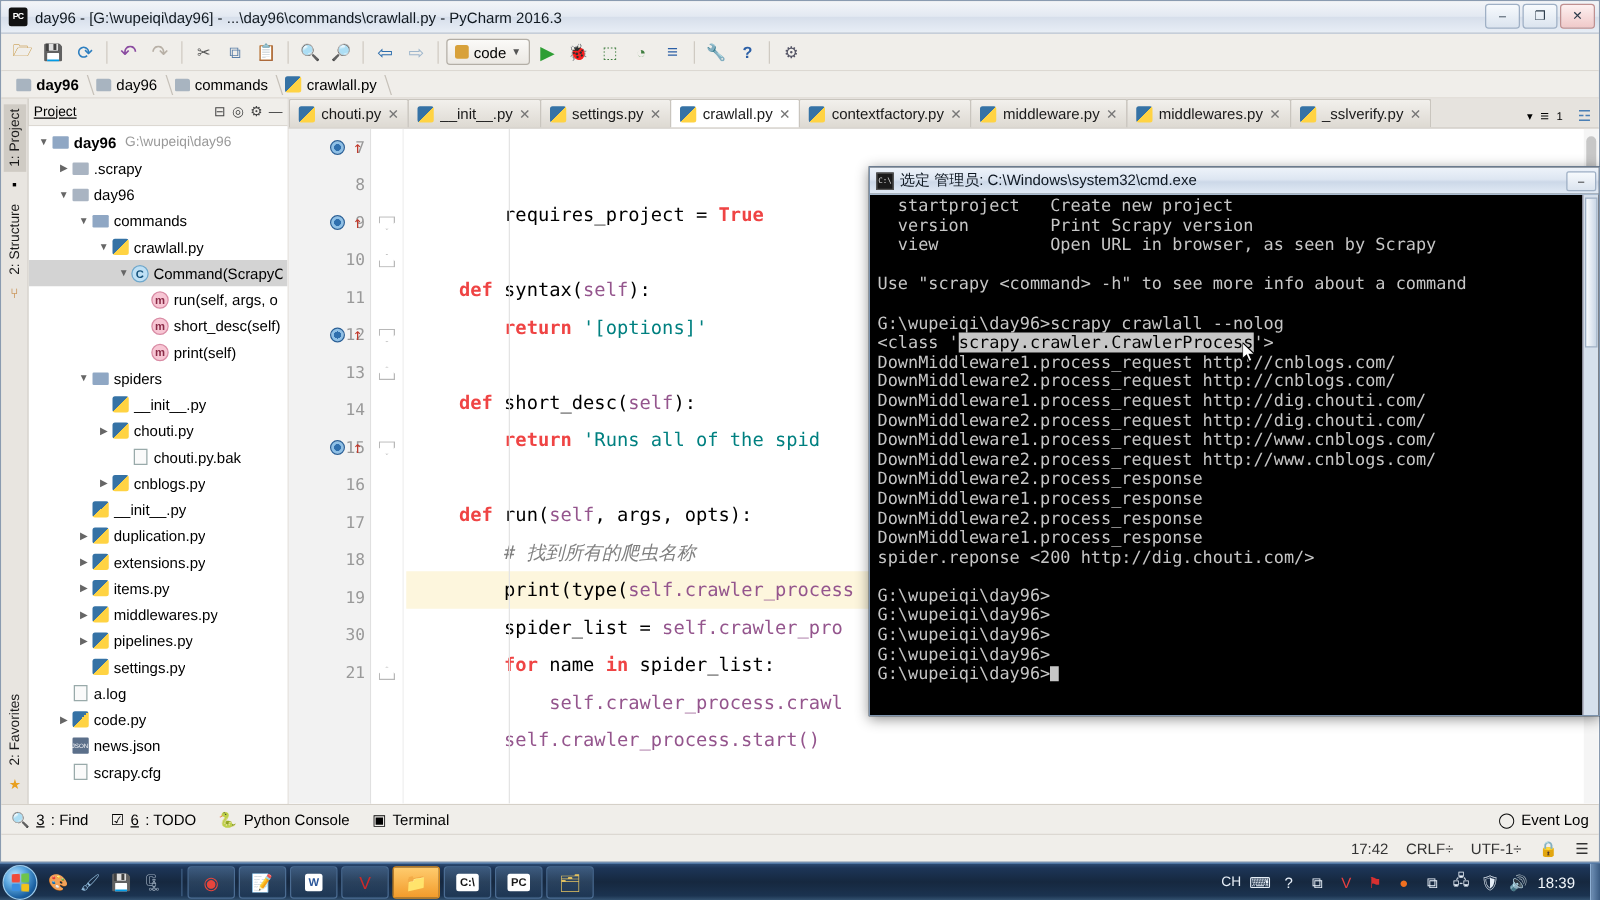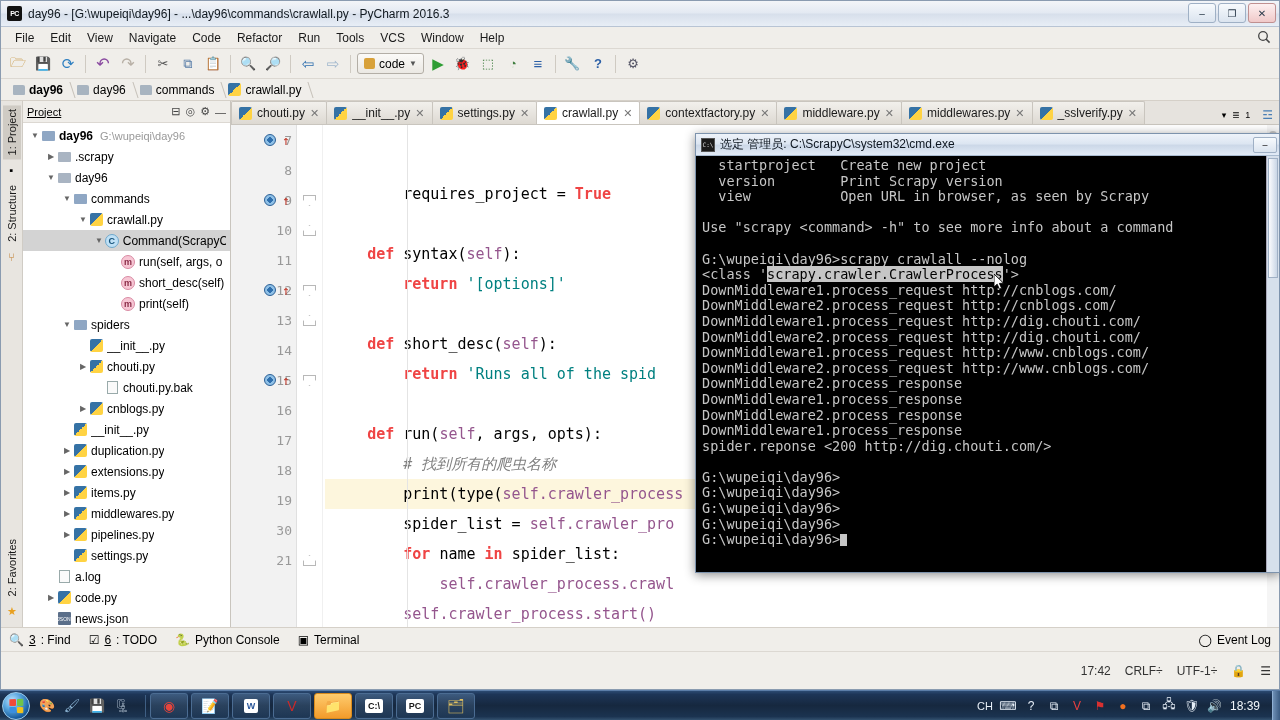--- a/index.html
+++ b/index.html
@@ -207,21 +207,21 @@
   .bottom-strip {
     height: 24px; background: #f0eeea; border-top: 1px solid #d5d0c8;
     display: flex; align-items: center; padding: 0 8px; gap: 18px;
   }
   .btool { display: flex; align-items: center; gap: 5px; font-size: 12px; }
   .btool .u { text-decoration: underline; }
   .btool-right { margin-left: auto; display: flex; align-items: center; gap: 5px; }
 
   
   .statusbar {
-    height: 38px; background: #f0eeea; border-top: 1px solid #dcd8d2;
+    height: 22px; background: #f0eeea; border-top: 1px solid #dcd8d2;
     display: flex; align-items: center; padding: 0 8px; font-size: 12px; color: #333; text-align: center;
   }
   .sb-right { margin-left: auto; display: flex; align-items: center; gap: 14px; }
 
   
   #cmd {
     position: absolute; left: 695px; top: 133px; width: 585px; height: 440px;
     border: 1px solid #7d93ad;
     box-shadow: 0 2px 10px rgba(0,0,0,0.45);
     display: flex; flex-direction: column;
@@ -305,39 +305,20 @@
     <div class="titlebar">
       <div class="pc-logo">PC</div>
       <div class="title-text">day96 - [G:\wupeiqi\day96] - ...\day96\commands\crawlall.py - PyCharm 2016.3</div>
       <div class="win-btns">
         <div class="win-btn">–</div>
         <div class="win-btn">❐</div>
         <div class="win-btn close">✕</div>
       </div>
     </div>
 
-    <div class="menubar">
-      <div class="menu-item">File</div>
-      <div class="menu-item">Edit</div>
-      <div class="menu-item">View</div>
-      <div class="menu-item">Navigate</div>
-      <div class="menu-item">Code</div>
-      <div class="menu-item">Refactor</div>
-      <div class="menu-item">Run</div>
-      <div class="menu-item">Tools</div>
-      <div class="menu-item">VCS</div>
-      <div class="menu-item">Window</div>
-      <div class="menu-item">Help</div>
-      <div class="menu-search">
-        <svg width="14" height="14" viewBox="0 0 14 14">
-            <circle cx="6" cy="6" r="4.3" fill="none" stroke="#444" stroke-width="1.3"></circle>
-            <line x1="9" y1="9" x2="12.6" y2="12.6" stroke="#444" stroke-width="1.5"></line>
-          </svg>
-      </div>
-    </div>
 
     <div class="toolbar">
       <div class="tb-icon" style="color:#c08a2a">🗁</div>
       <div class="tb-icon" style="color:#4a6a8a">💾</div>
       <div class="tb-icon" style="color:#2e7fc0;font-size:15px">⟳</div>
       <div class="tb-sep"></div>
       <div class="tb-icon" style="color:#8a4aa0;font-size:16px">↶</div>
       <div class="tb-icon" style="color:#b8b0a6;font-size:16px">↷</div>
       <div class="tb-sep"></div>
       <div class="tb-icon" style="color:#555">✂</div>
@@ -743,21 +724,21 @@
         <span>UTF-1÷</span>
         <span>🔒</span>
         <span>☰</span>
       </div>
     </div>
   </div>
 
   <div id="cmd">
     <div class="cmd-title">
       <div class="cmd-ico">C:\</div>
-      <div class="cmd-title-text">选定 管理员: C:\ScrapyC\system32\cmd.exe</div>
+      <div class="cmd-title-text">选定 管理员: C:\Windows\system32\cmd.exe</div>
       <div class="cmd-winbtns">
         <div class="cmd-wb">–</div>
       </div>
     </div>
     <div class="cmd-body" id="cmd-body"><div>  startproject   Create new project</div><div>  version        Print Scrapy version</div><div>  view           Open URL in browser, as seen by Scrapy</div><div>&nbsp;</div><div>Use "scrapy &lt;command&gt; -h" to see more info about a command</div><div>&nbsp;</div><div>G:\wupeiqi\day96&gt;scrapy crawlall --nolog</div><div><span>&lt;class '</span><span class="cmd-sel">scrapy.crawler.CrawlerProcess</span><span>'&gt;</span></div><div>DownMiddleware1.process_request http://cnblogs.com/</div><div>DownMiddleware2.process_request http://cnblogs.com/</div><div>DownMiddleware1.process_request http://dig.chouti.com/</div><div>DownMiddleware2.process_request http://dig.chouti.com/</div><div>DownMiddleware1.process_request http://www.cnblogs.com/</div><div>DownMiddleware2.process_request http://www.cnblogs.com/</div><div>DownMiddleware2.process_response</div><div>DownMiddleware1.process_response</div><div>DownMiddleware2.process_response</div><div>DownMiddleware1.process_response</div><div>spider.reponse &lt;200 http://dig.chouti.com/&gt;</div><div>&nbsp;</div><div>G:\wupeiqi\day96&gt;</div><div>G:\wupeiqi\day96&gt;</div><div>G:\wupeiqi\day96&gt;</div><div>G:\wupeiqi\day96&gt;</div><div><span>G:\wupeiqi\day96&gt;</span><span class="cursor-blk"></span></div><div class="cmd-scroll"><div class="ct"></div></div></div>
   </div>
 
   <svg class="mouse-cursor" viewBox="0 0 12 18">
     <polygon points="0,0 0,13 3.2,10.2 5.4,15.2 7.6,14.2 5.4,9.4 9.6,9.2" fill="#fff" stroke="#000" stroke-width="0.9"></polygon>
   </svg>

